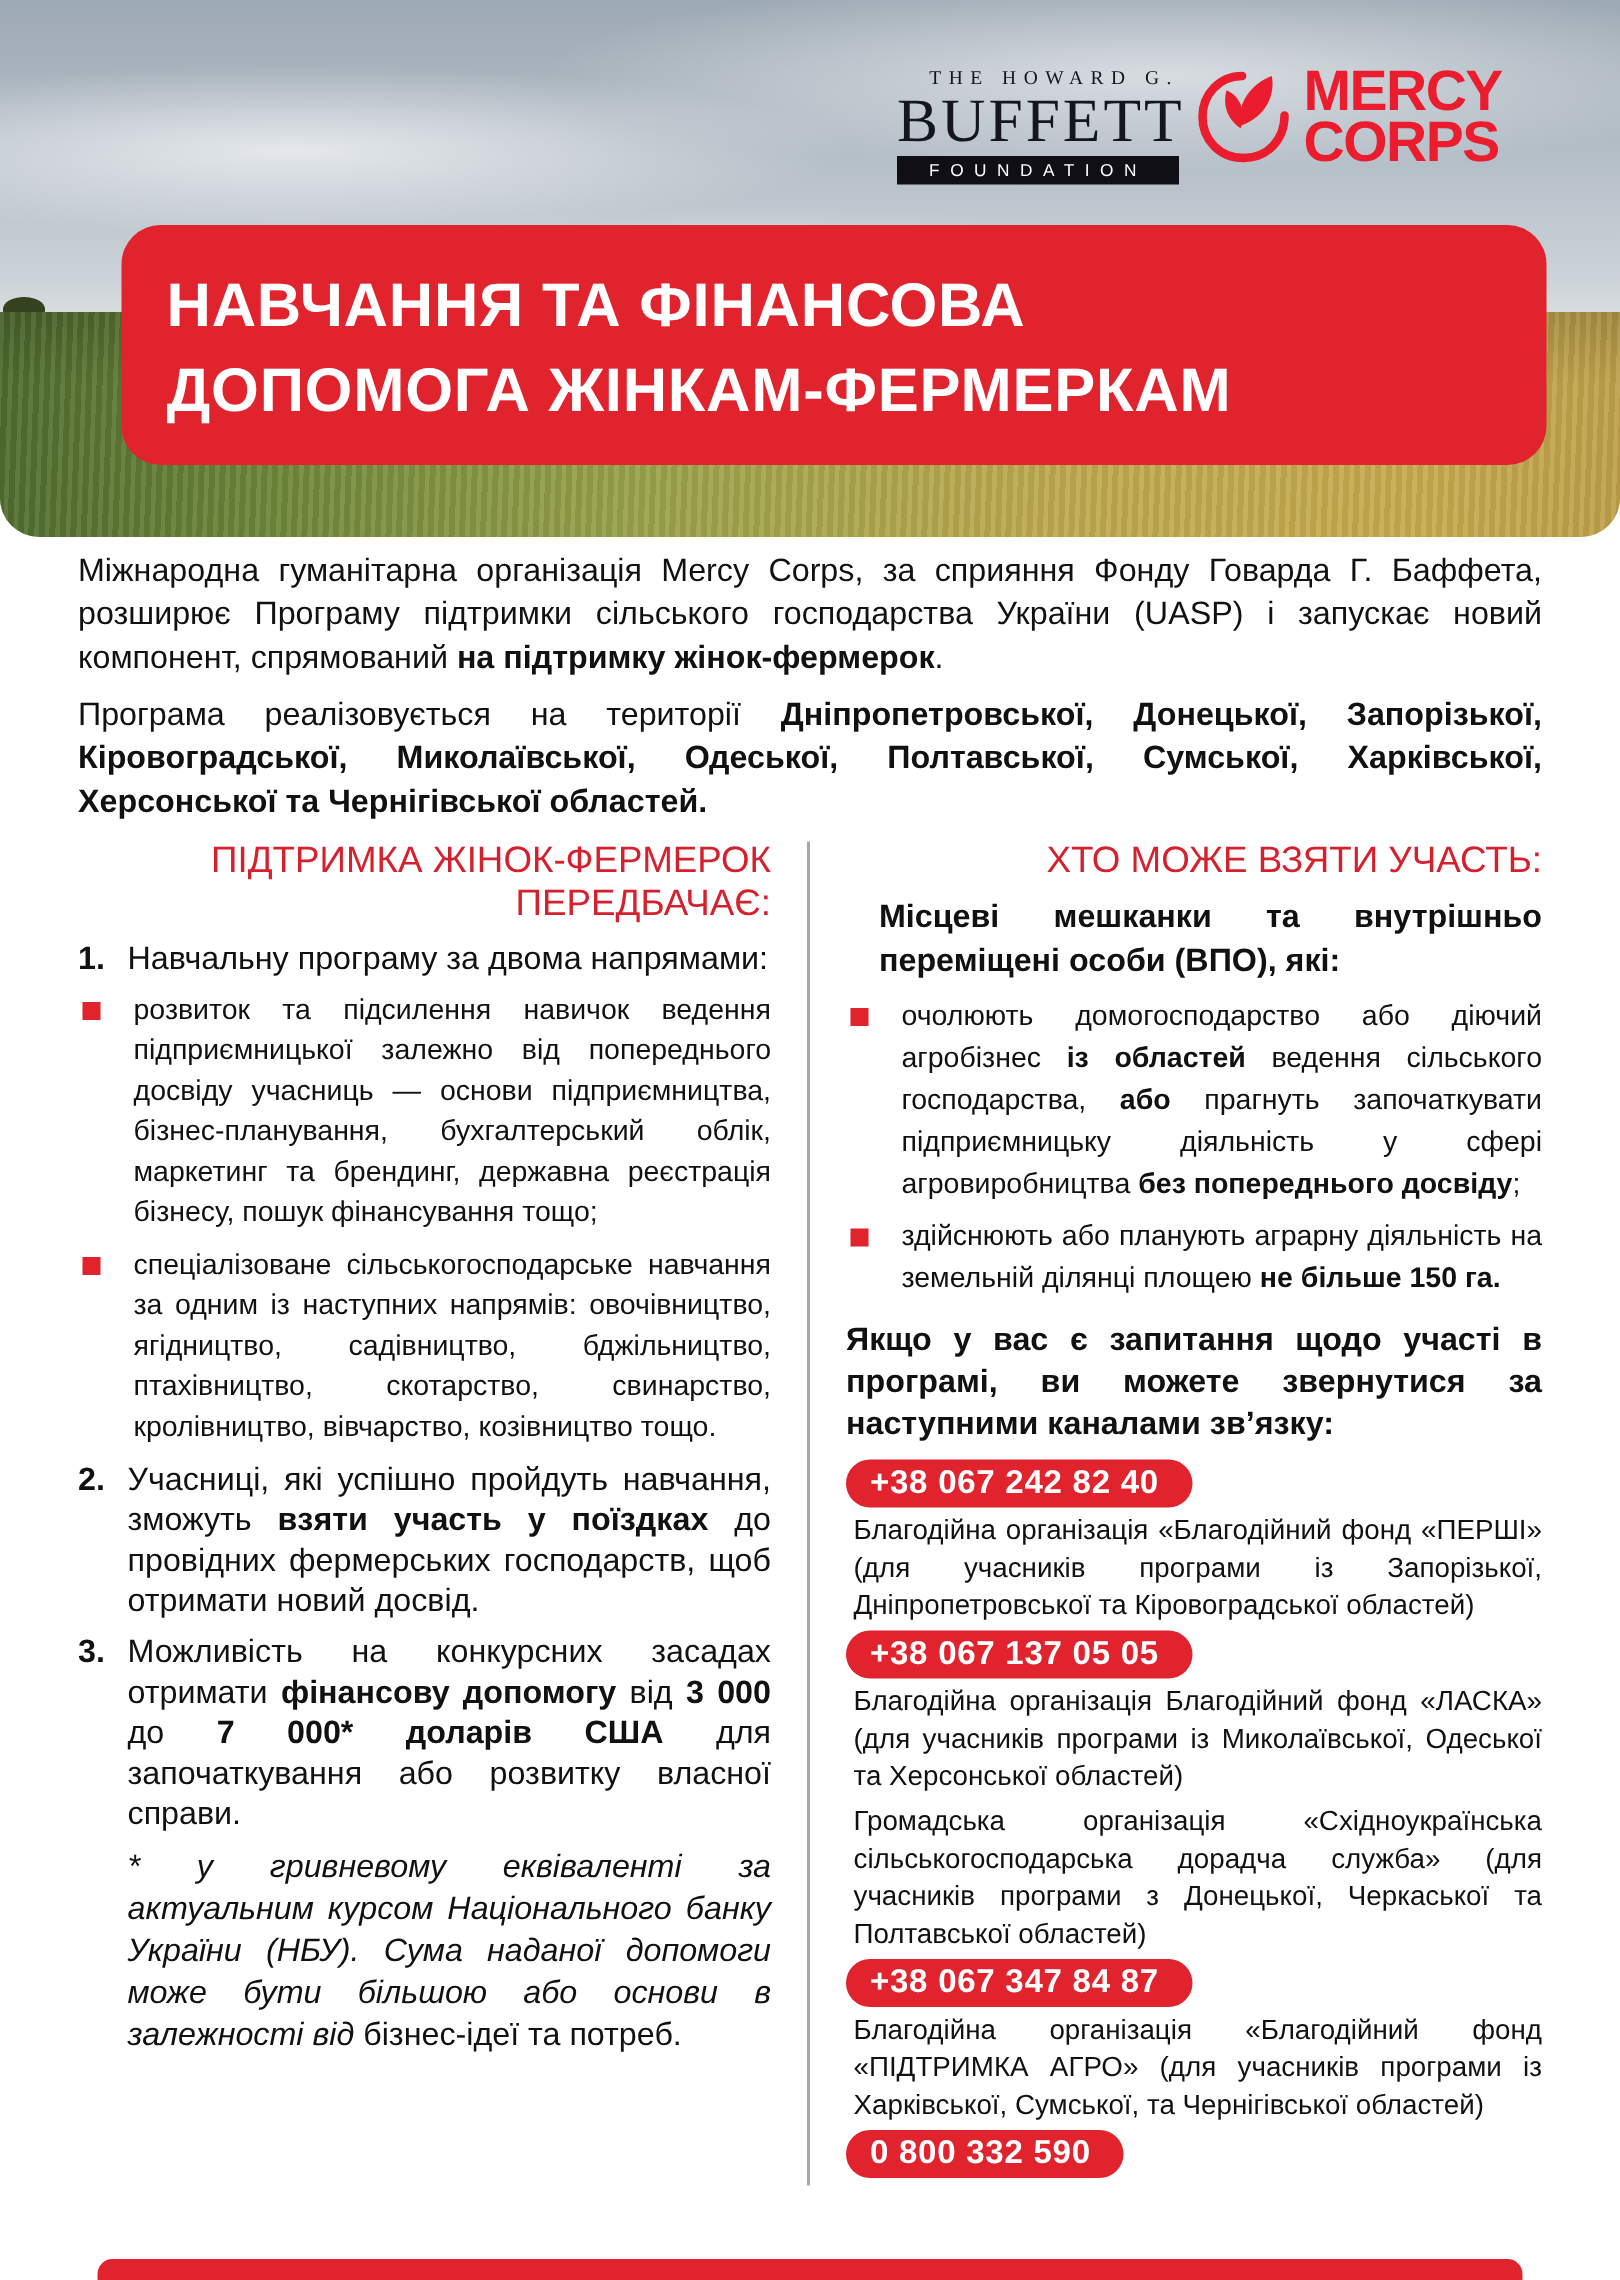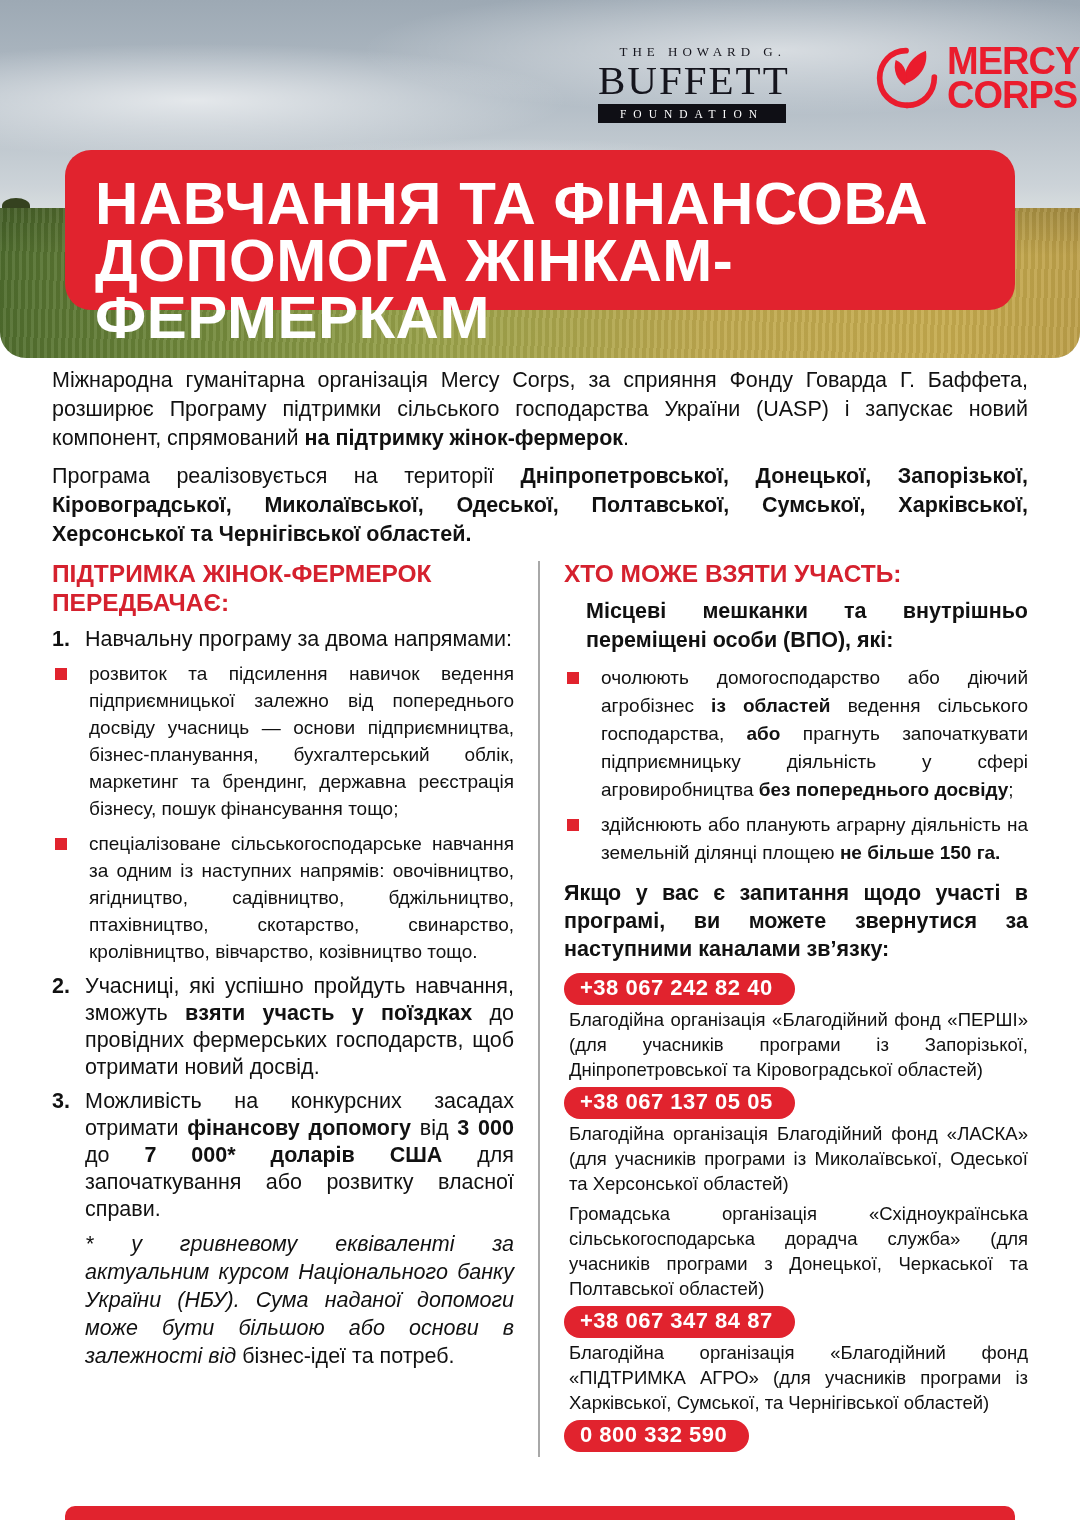--- a/index.html
+++ b/index.html
@@ -32,43 +32,43 @@
     linear-gradient(94deg,#4e6c2d 0%,#6f873a 18%,#99a24a 40%,#bfa94f 66%,#c6ab4e 88%,#bda04a 100%);}
   .tree{position:absolute;left:2px;top:198px;width:28px;height:16px;
     background:#35421f;border-radius:50% 50% 10% 10%;}
 
   
   .buffett{position:absolute;top:44px;left:598px;width:188px;text-align:center;
     color:#15151d;font-family:"Liberation Serif", serif;}
   .buffett .top{font-size:13px;letter-spacing:5px;white-space:nowrap;text-align:right;}
   .buffett .name{font-size:41px;line-height:41px;letter-spacing:2px;}
   .buffett .bottom{background:#0f0f15;color:#ffffff;font-size:11.5px;letter-spacing:7px;
-    padding:4px 0 3px;margin-top:3px;font-family:Liberation Serif, serif;white-space:nowrap;}
-
-  .mercy{position:absolute;top:44px;left:874px;display:flex;align-items:center;gap:7px;}
+    padding:4px 0 3px;margin-top:3px;font-family:Liberation Sans, sans-serif;white-space:nowrap;}
+
+  .mercy{position:absolute;top:44px;left:796px;display:flex;align-items:center;gap:7px;}
   .mercy svg{width:66px;height:66px;display:block;}
   .mercy .txt{color:var(--mercy_red);font-weight:bold;font-size:38px;line-height:34px;
     letter-spacing:-1px;}
 
   
-  .banner{position:absolute;top:150px;left:65px;width:950px;height:160px;
+  .banner{position:absolute;top:150px;left:81px;width:950px;height:160px;
     background:var(--accent);border-radius:26px;color:#ffffff;font-weight:bold;
-    font-size:60px;line-height:57px;padding:25px 0 0 30px;letter-spacing:.5px;}
+    font-size:41px;line-height:57px;padding:25px 0 0 30px;letter-spacing:.5px;}
 
   
   .content{position:absolute;top:366px;left:52px;width:976px;}
   .intro p{margin:0 0 9px;font-size:21.5px;line-height:29px;text-align:justify;}
 
   .cols{display:flex;align-items:stretch;margin-top:10px;}
   .col-left{width:462px;flex:0 0 462px;}
   .divider{flex:0 0 0;border-left:2px solid #a8a8a8;margin:2px 24px 0 24px;}
   .col-right{flex:1;min-width:0;}
 
-  h2.red{color:var(--heading_red);font-size:24.5px;line-height:29px;font-weight:bold;
-    text-align:left;margin:0 0 9px;}
+  h2.red{color:var(--heading_red);font-size:24.5px;line-height:29px;font-weight:normal;
+    text-align:right;margin:0 0 9px;}
 
   .numitem{position:relative;padding-left:33px;font-size:21.5px;line-height:27px;
     text-align:justify;margin-bottom:7px;}
   .numitem .num{position:absolute;left:0;top:0;font-weight:bold;}
   .bullet{position:relative;padding-left:37px;font-size:19px;line-height:27px;
     text-align:justify;margin-bottom:8px;}
   .col-right .bullet{line-height:28px;margin-bottom:7px;}
   .sq{position:absolute;left:3px;top:8px;width:12px;height:12px;background:var(--accent);}
   .note{font-size:21.5px;line-height:28px;text-align:justify;padding-left:33px;margin-top:2px;}
 

